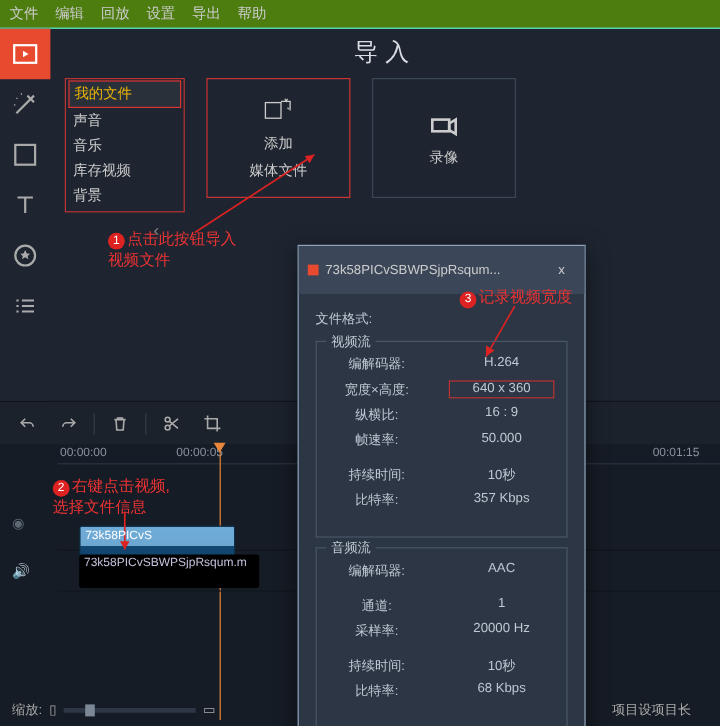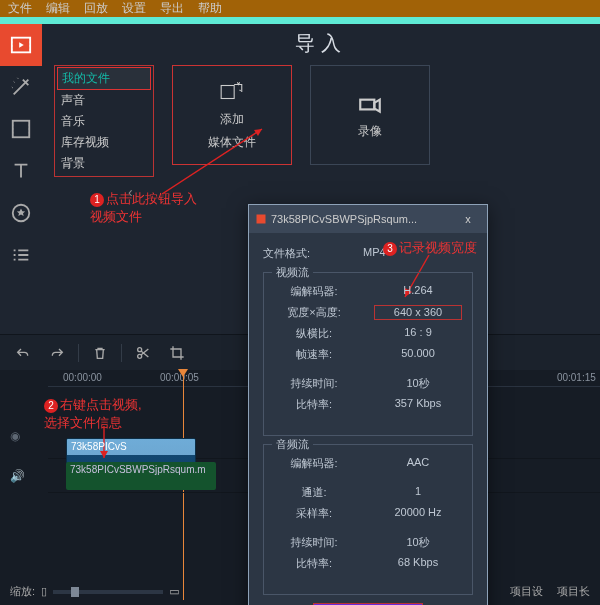--- a/index.html
+++ b/index.html
@@ -1,59 +1,59 @@
 <!DOCTYPE html>
 <html><head>
 <meta charset="utf-8">
 <style>
   * { box-sizing: border-box; margin: 0; padding: 0; font-family: "Microsoft YaHei", sans-serif; }
   body { width: 600px; height: 605px; background: #1e2530; color: #ccc; overflow: hidden; position: relative; font-size: 12px; }
-  .menubar { display: flex; background: #a16207; height: 24px; align-items: center; padding: 0 8px; gap: 14px; font-size: 12px; border-bottom: 7px solid #5eead4; }
+  .menubar { display: flex; background: #4d7c0f; height: 24px; align-items: center; padding: 0 8px; gap: 14px; font-size: 12px; border-bottom: 1px solid #5eead4; }
   .menubar span { color: #ccc; cursor: pointer; }
   .main { display: flex; height: 310px; }
   .sidebar { width: 42px; background: #1e2530; display: flex; flex-direction: column; }
   .side-btn { width: 42px; height: 42px; display: flex; align-items: center; justify-content: center; color: #aaa; cursor: pointer; }
   .side-btn.active { background: #e84a2f; color: #fff; }
   .side-btn svg { width: 22px; height: 22px; }
   .content { flex: 1; padding: 2px 12px; position: relative; }
   .page-title { text-align: center; font-size: 20px; color: #d8dde4; letter-spacing: 6px; margin: 4px 0 8px; }
   .import-row { display: flex; gap: 18px; }
   .categories { width: 100px; border: 1px solid #b33; padding: 1px 2px 2px; }
   .cat-item { font-size: 12px; color: #ccc; padding: 2px 4px; }
   .cat-item.sel { color: #fff; background: rgba(255,255,255,0.05); }
-  .cat-item.mark { border: 1px solid #d33; color: #14b8a6; }
+  .cat-item.mark { border: 1px solid #d33; color: #eab308; }
   .tile { width: 120px; height: 100px; border: 1px solid #3b4656; display: flex; flex-direction: column; align-items: center; justify-content: center; gap: 6px; color: #ccc; }
   .tile.red { border-color: #c33; }
   .tile svg { width: 26px; height: 26px; }
   .collapse { position: absolute; left: 86px; top: 160px; color: #888; font-size: 14px; }
   .toolbar { display: flex; align-items: center; gap: 8px; padding: 6px 10px; border-top: 1px solid #10151c; background: #1b222c; height: 36px; }
   .tool-btn { width: 26px; height: 26px; display: flex; align-items: center; justify-content: center; border-radius: 3px; color: #aaa; cursor: pointer; }
   .tool-sep { width: 1px; height: 18px; background: #333c48; }
   .timeline { background: #161c25; height: 235px; position: relative; padding-left: 48px; }
-  .ruler { display: flex; font-size: 10px; color: #8a939f; padding: 2px 0 4px; gap: 58px; margin-left: 15px; }
+  .ruler { display: flex; font-size: 10px; color: #8a939f; padding: 2px 0 4px; gap: 58px; margin-left: 2px; }
   .ruler span { width: 48px; }
   .ruler-line { border-top: 1px solid #2a3340; position: absolute; left: 48px; right: 0; top: 16px; }
   .track { height: 46px; display: flex; align-items: center; border-bottom: 1px solid #11161d; position: relative; }
   .track-icon { position: absolute; left: -38px; color: #5e6874; }
   .clip { height: 40px; background: linear-gradient(#2d7fb5,#1a4d74); border: 1px solid #0c2d45; border-radius: 2px; width: 130px; margin-left: 18px; position: relative; overflow: hidden; font-size: 10px; color: #fff; margin-top: 45px; }
   .clip .thumb { position: absolute; inset: 0; background: linear-gradient(#7fb7e0 42%, #0d3e66 42%); opacity: .8; }
   .clip .label { position: absolute; top: 2px; left: 4px; z-index: 1; }
-  .audio-clip { height: 28px; background: #14532d; border-radius: 2px; width: 150px; margin-left: 18px; font-size: 10px; padding: 2px 4px; color: #c6c0dc; }
+  .audio-clip { height: 28px; background: #000000; border-radius: 2px; width: 150px; margin-left: 18px; font-size: 10px; padding: 2px 4px; color: #c6c0dc; }
   .playhead { position: absolute; left: 183px; top: 0; width: 1px; height: 230px; background: #e8863a; }
   .playhead::before { content: ""; position: absolute; top: -1px; left: -5px; border: 5px solid transparent; border-top: 8px solid #e8863a; }
   .zoom { position: absolute; left: 10px; bottom: 6px; display: flex; align-items: center; gap: 6px; font-size: 11px; color: #aaa; }
   .zoom .bar { width: 110px; height: 4px; background: #2c3644; position: relative; }
   .zoom .bar::after { content: ""; position: absolute; left: 18px; top: -3px; width: 8px; height: 10px; background: #7d8896; }
-  .bottom-right { position: absolute; right: 10px; bottom: 6px; display: flex; gap: 14px; font-size: 11px; color: #aaa; }
+  .bottom-right { position: absolute; right: 24px; bottom: 6px; display: flex; font-size: 11px; color: #aaa; }
 
   .anno { color: #e33; font-size: 13px; position: absolute; pointer-events: none; }
   .badge { display: inline-flex; width: 14px; height: 14px; background: #d22; color: #fff; border-radius: 50%; align-items: center; justify-content: center; font-size: 10px; margin-right: 2px; }
 
   .dialog { position: absolute; left: 248px; top: 204px; width: 240px; background: #2c3644; border: 1px solid #8ea2b8; box-shadow: 0 4px 18px rgba(0,0,0,.5); }
-  .dlg-title { height: 28px; background: #3b4758; display: flex; align-items: center; justify-content: space-between; padding: 0 6px; font-size: 11px; }
+  .dlg-title { height: 40px; background: #3b4758; display: flex; align-items: center; justify-content: space-between; padding: 0 6px; font-size: 11px; }
   .dlg-title .close { width: 26px; text-align: center; cursor: pointer; }
   .dlg-body { padding: 10px 14px 12px; font-size: 11px; color: #bfc8d3; }
   .dlg-row { display: flex; padding: 3px 0; gap: 20px; }
   .dlg-row .k { width: 80px; }
   .dlg-row .v { flex: 1; }
   .dlg-row .v.box { border: 1px solid #b33; padding: 0 4px; }
   .fieldset { border: 1px solid #4a5668; margin: 8px 0; padding: 8px 10px 20px; position: relative; text-align: center; }
   .fieldset .legend { position: absolute; top: -8px; left: 8px; background: #2c3644; padding: 0 4px; font-size: 11px; }
   .dlg-ok { display: block; margin: 4px auto 0; width: 110px; height: 36px; background: #6d28d9; border: 1px solid #b33; color: #fff; font-size: 12px; cursor: pointer; }
 </style>
@@ -230,21 +230,20 @@
       <svg width="12" height="12" viewBox="0 0 24 24">
           <rect x="3" y="3" width="18" height="18" fill="#e84a2f"></rect>
         </svg>
       <span>73k58PICvSBWPSjpRsqum...</span>
     </span>
     <span class="close">x</span>
   </div>
   <div class="dlg-body">
     <div class="dlg-row">
         <span class="k">文件格式:</span>
-        <span class="v">MP4</span>
       </div>
 
     <div class="anno" style="position:absolute; right:10px; top:34px;">
       <span class="badge">3</span><span>记录视频宽度</span>
     </div>
     <svg style="position:absolute; left:150px; top:50px; width:40px; height:48px; pointer-events:none;">
         <line x1="30" y1="0" x2="6" y2="42" stroke="#d22" stroke-width="1.4"></line>
         <polygon points="6,42 6,33 13,37" fill="#d22"></polygon>
       </svg>
 

